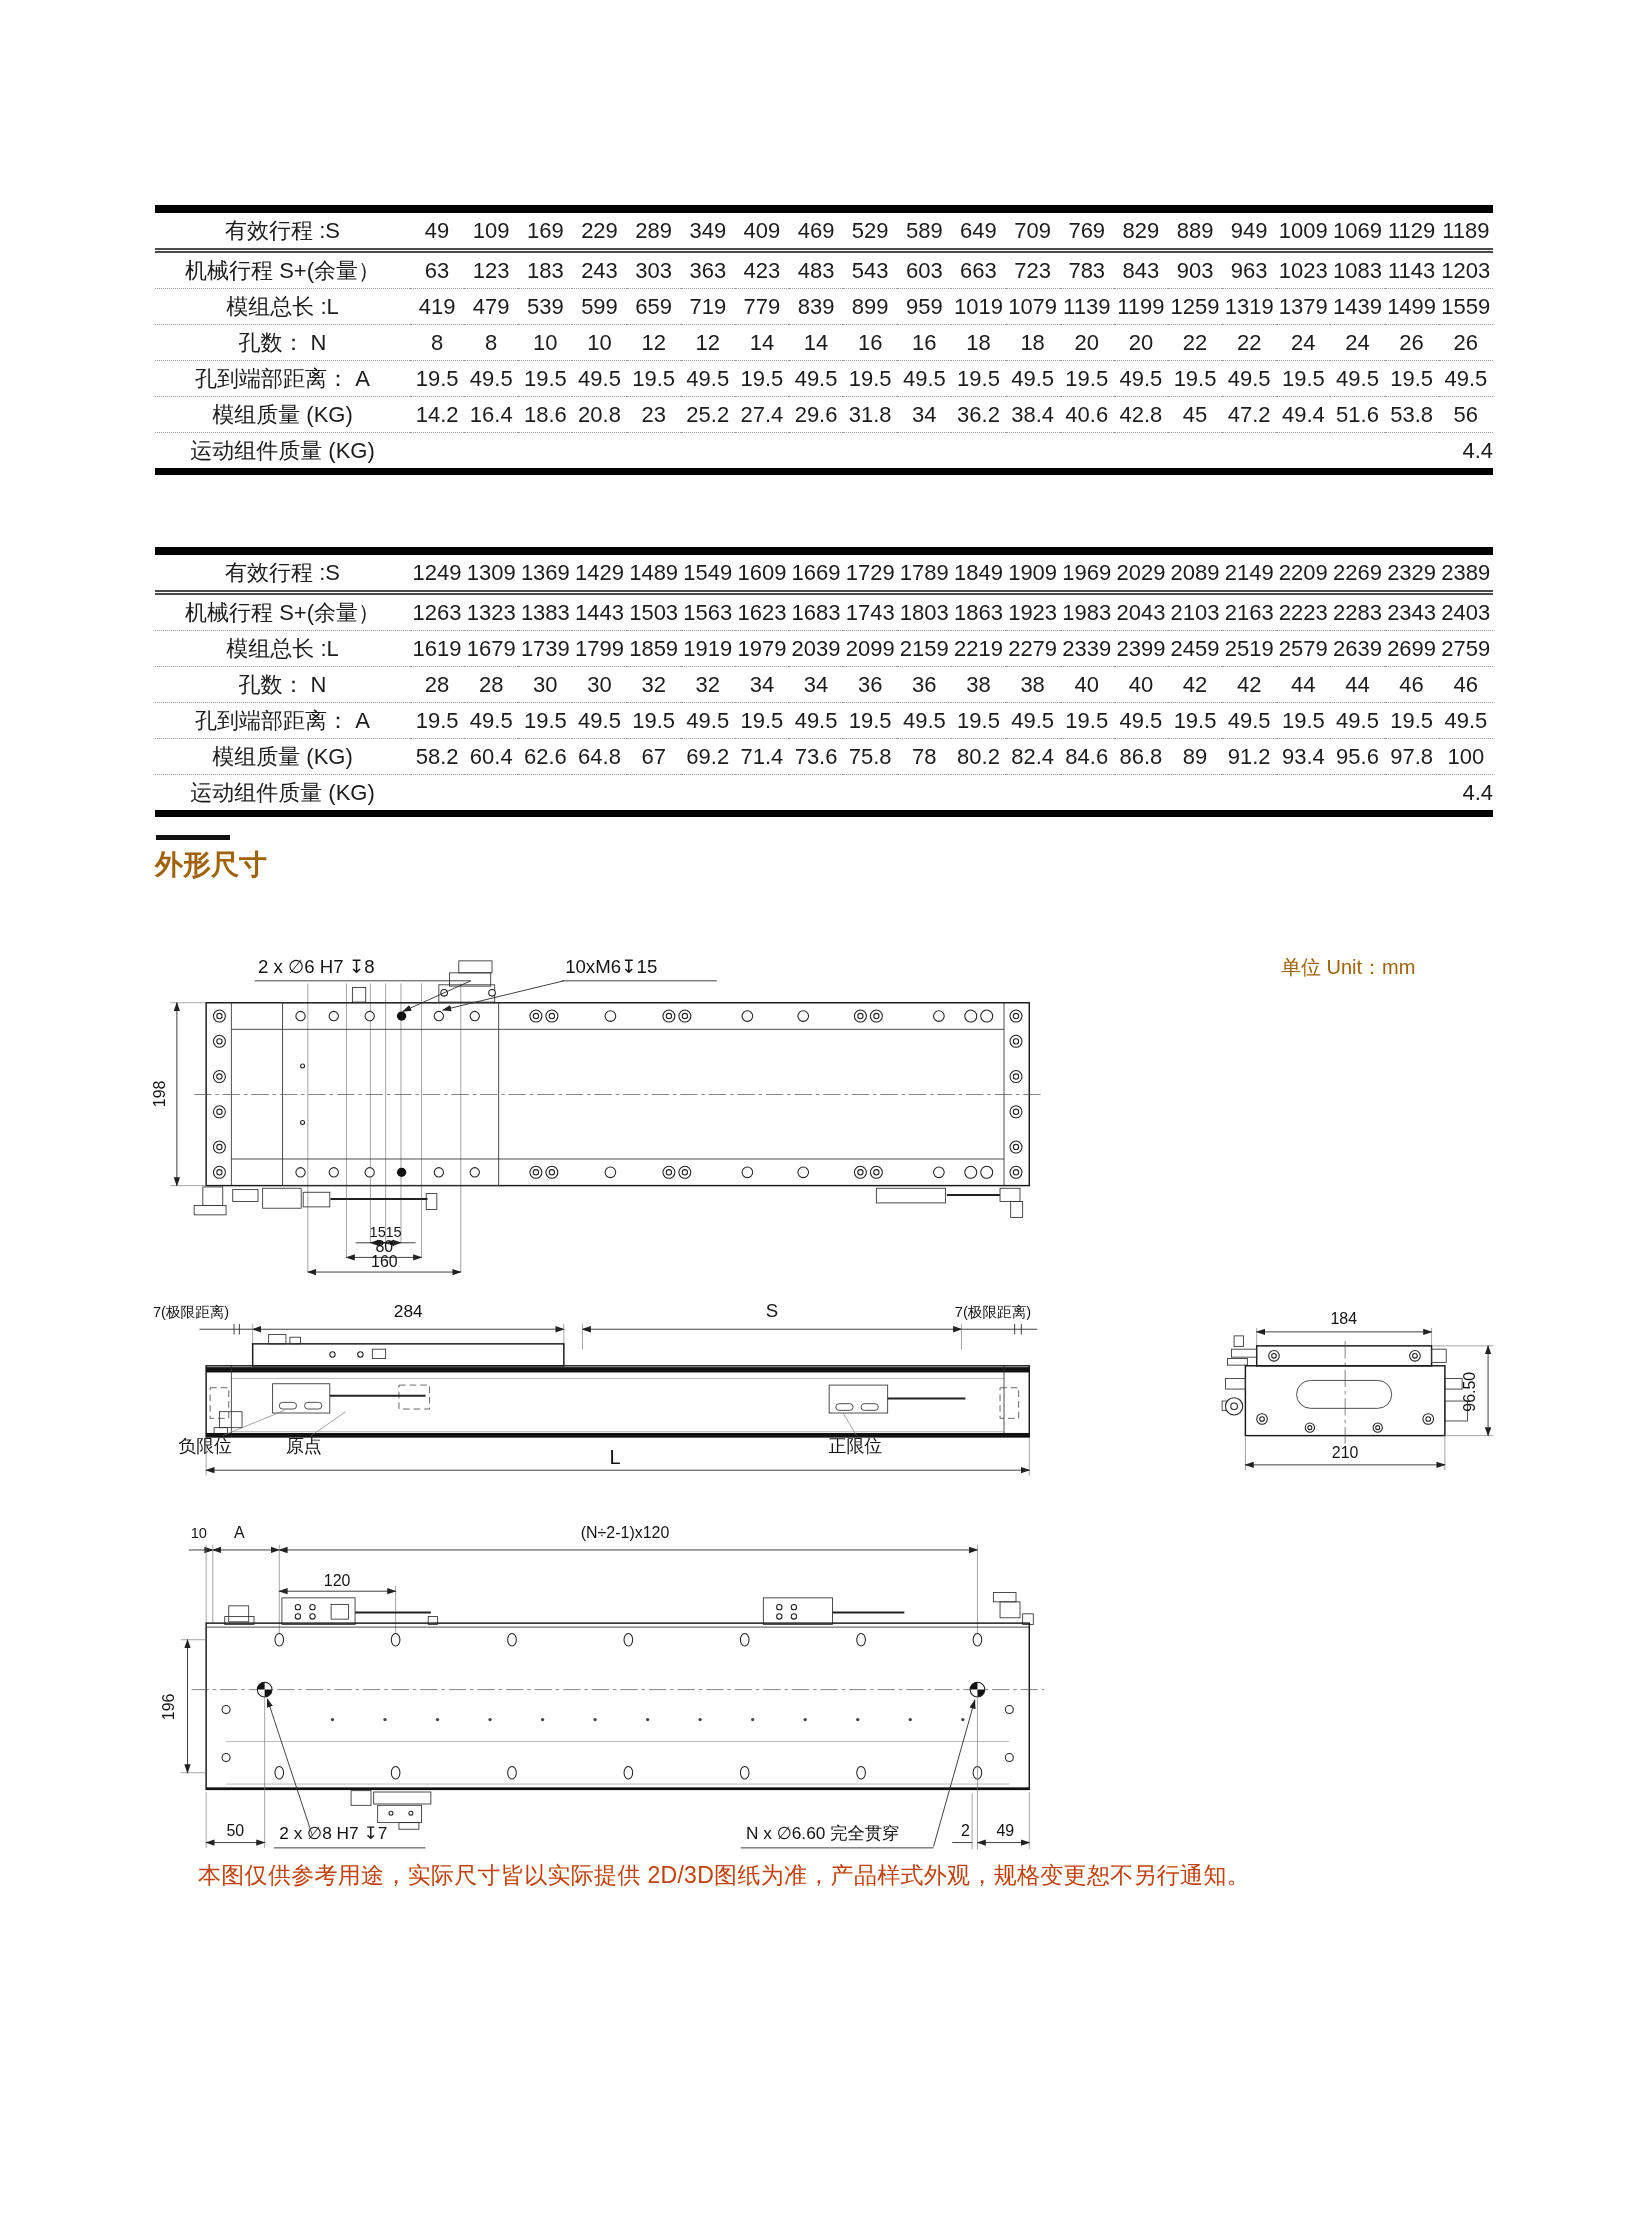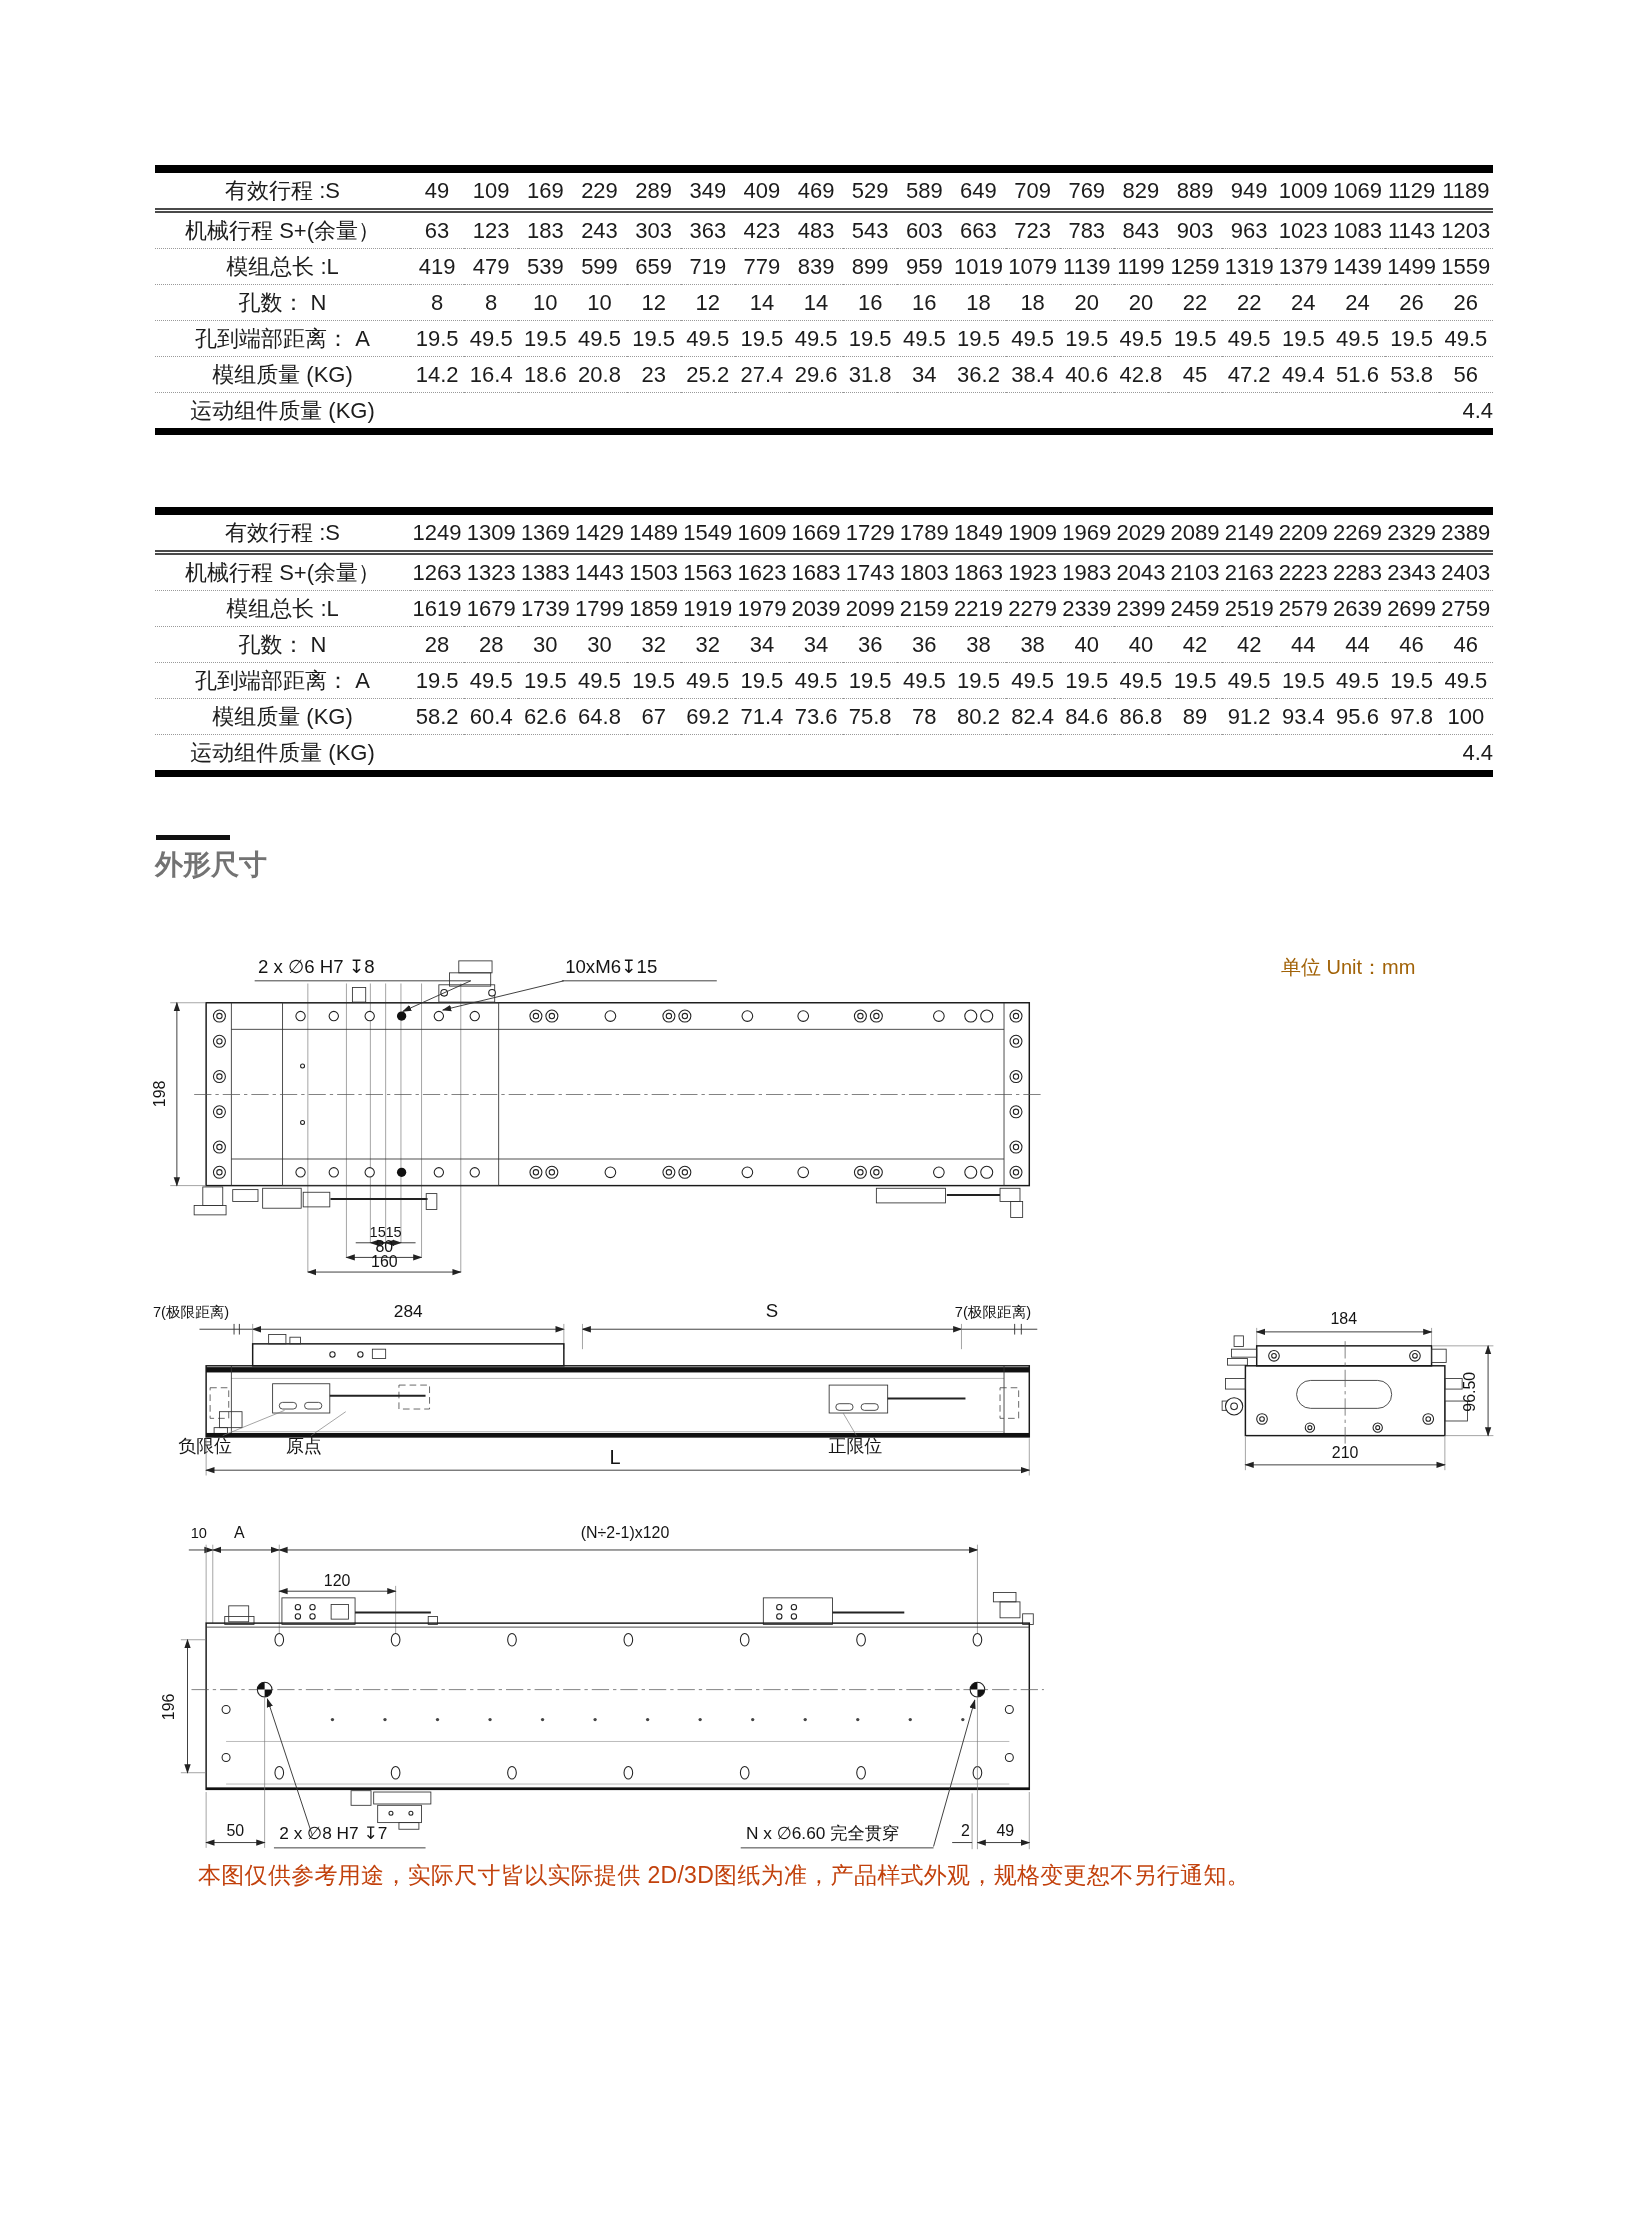--- a/index.html
+++ b/index.html
@@ -10,33 +10,33 @@
     font-family:"Liberation Sans",sans-serif;
     color:#1c1c1c;
     overflow:hidden;
   }
   
   table.spec{
     position:absolute;left:155px;width:1338px;
     border-collapse:collapse;table-layout:fixed;
     border-top:8.6px solid #000;
     border-bottom:7.3px solid #000;
-    font-size:22px;line-height:1;
+    font-size:22px;line-height:1;margin-top:40px;
   }
   table.spec#spec-table-1{top:165px;}
   table.spec#spec-table-2{top:507px;}
   table.spec th{width:255px;font-weight:normal;text-align:center;padding:0;height:35px;}
   table.spec td{text-align:center;padding:0;height:35px;}
   table.spec tr{border-bottom:1.3px dotted #9a9a9a;}
   table.spec tr.first-row{border-bottom:5.3px double #4a4a4a;}
   table.spec tr:last-child{border-bottom:none;}
   table.spec td.span-cell{text-align:right;}
   
   .sec-bar{position:absolute;left:156px;top:835px;width:74px;height:4.7px;background:#111;}
-  .sec-head{position:absolute;left:155px;top:846px;font-size:28px;font-weight:600;color:#737373;}
+  .sec-head{position:absolute;left:155px;top:846px;font-size:28px;font-weight:600;color:#a16207;}
   .unit-note{position:absolute;left:1281px;top:954px;font-size:20px;color:#a16207;}
   .footer-note{position:absolute;left:198px;top:1860px;font-size:23px;color:#c2410c;letter-spacing:0.3px;}
   
   svg#drawings{position:absolute;left:0;top:918px;}
   svg#drawings text{font-family:"Liberation Sans",sans-serif;fill:#141414;}
   .m{stroke:#1a1a1a;stroke-width:2.2;fill:none;}
   .s{stroke:#333;stroke-width:1.3;fill:none;}
   .e{stroke:#777;stroke-width:1;fill:none;}
   .dim{stroke:#333;stroke-width:1.4;fill:none;}
   .hl{stroke:#222;stroke-width:1.6;fill:#fff;}

